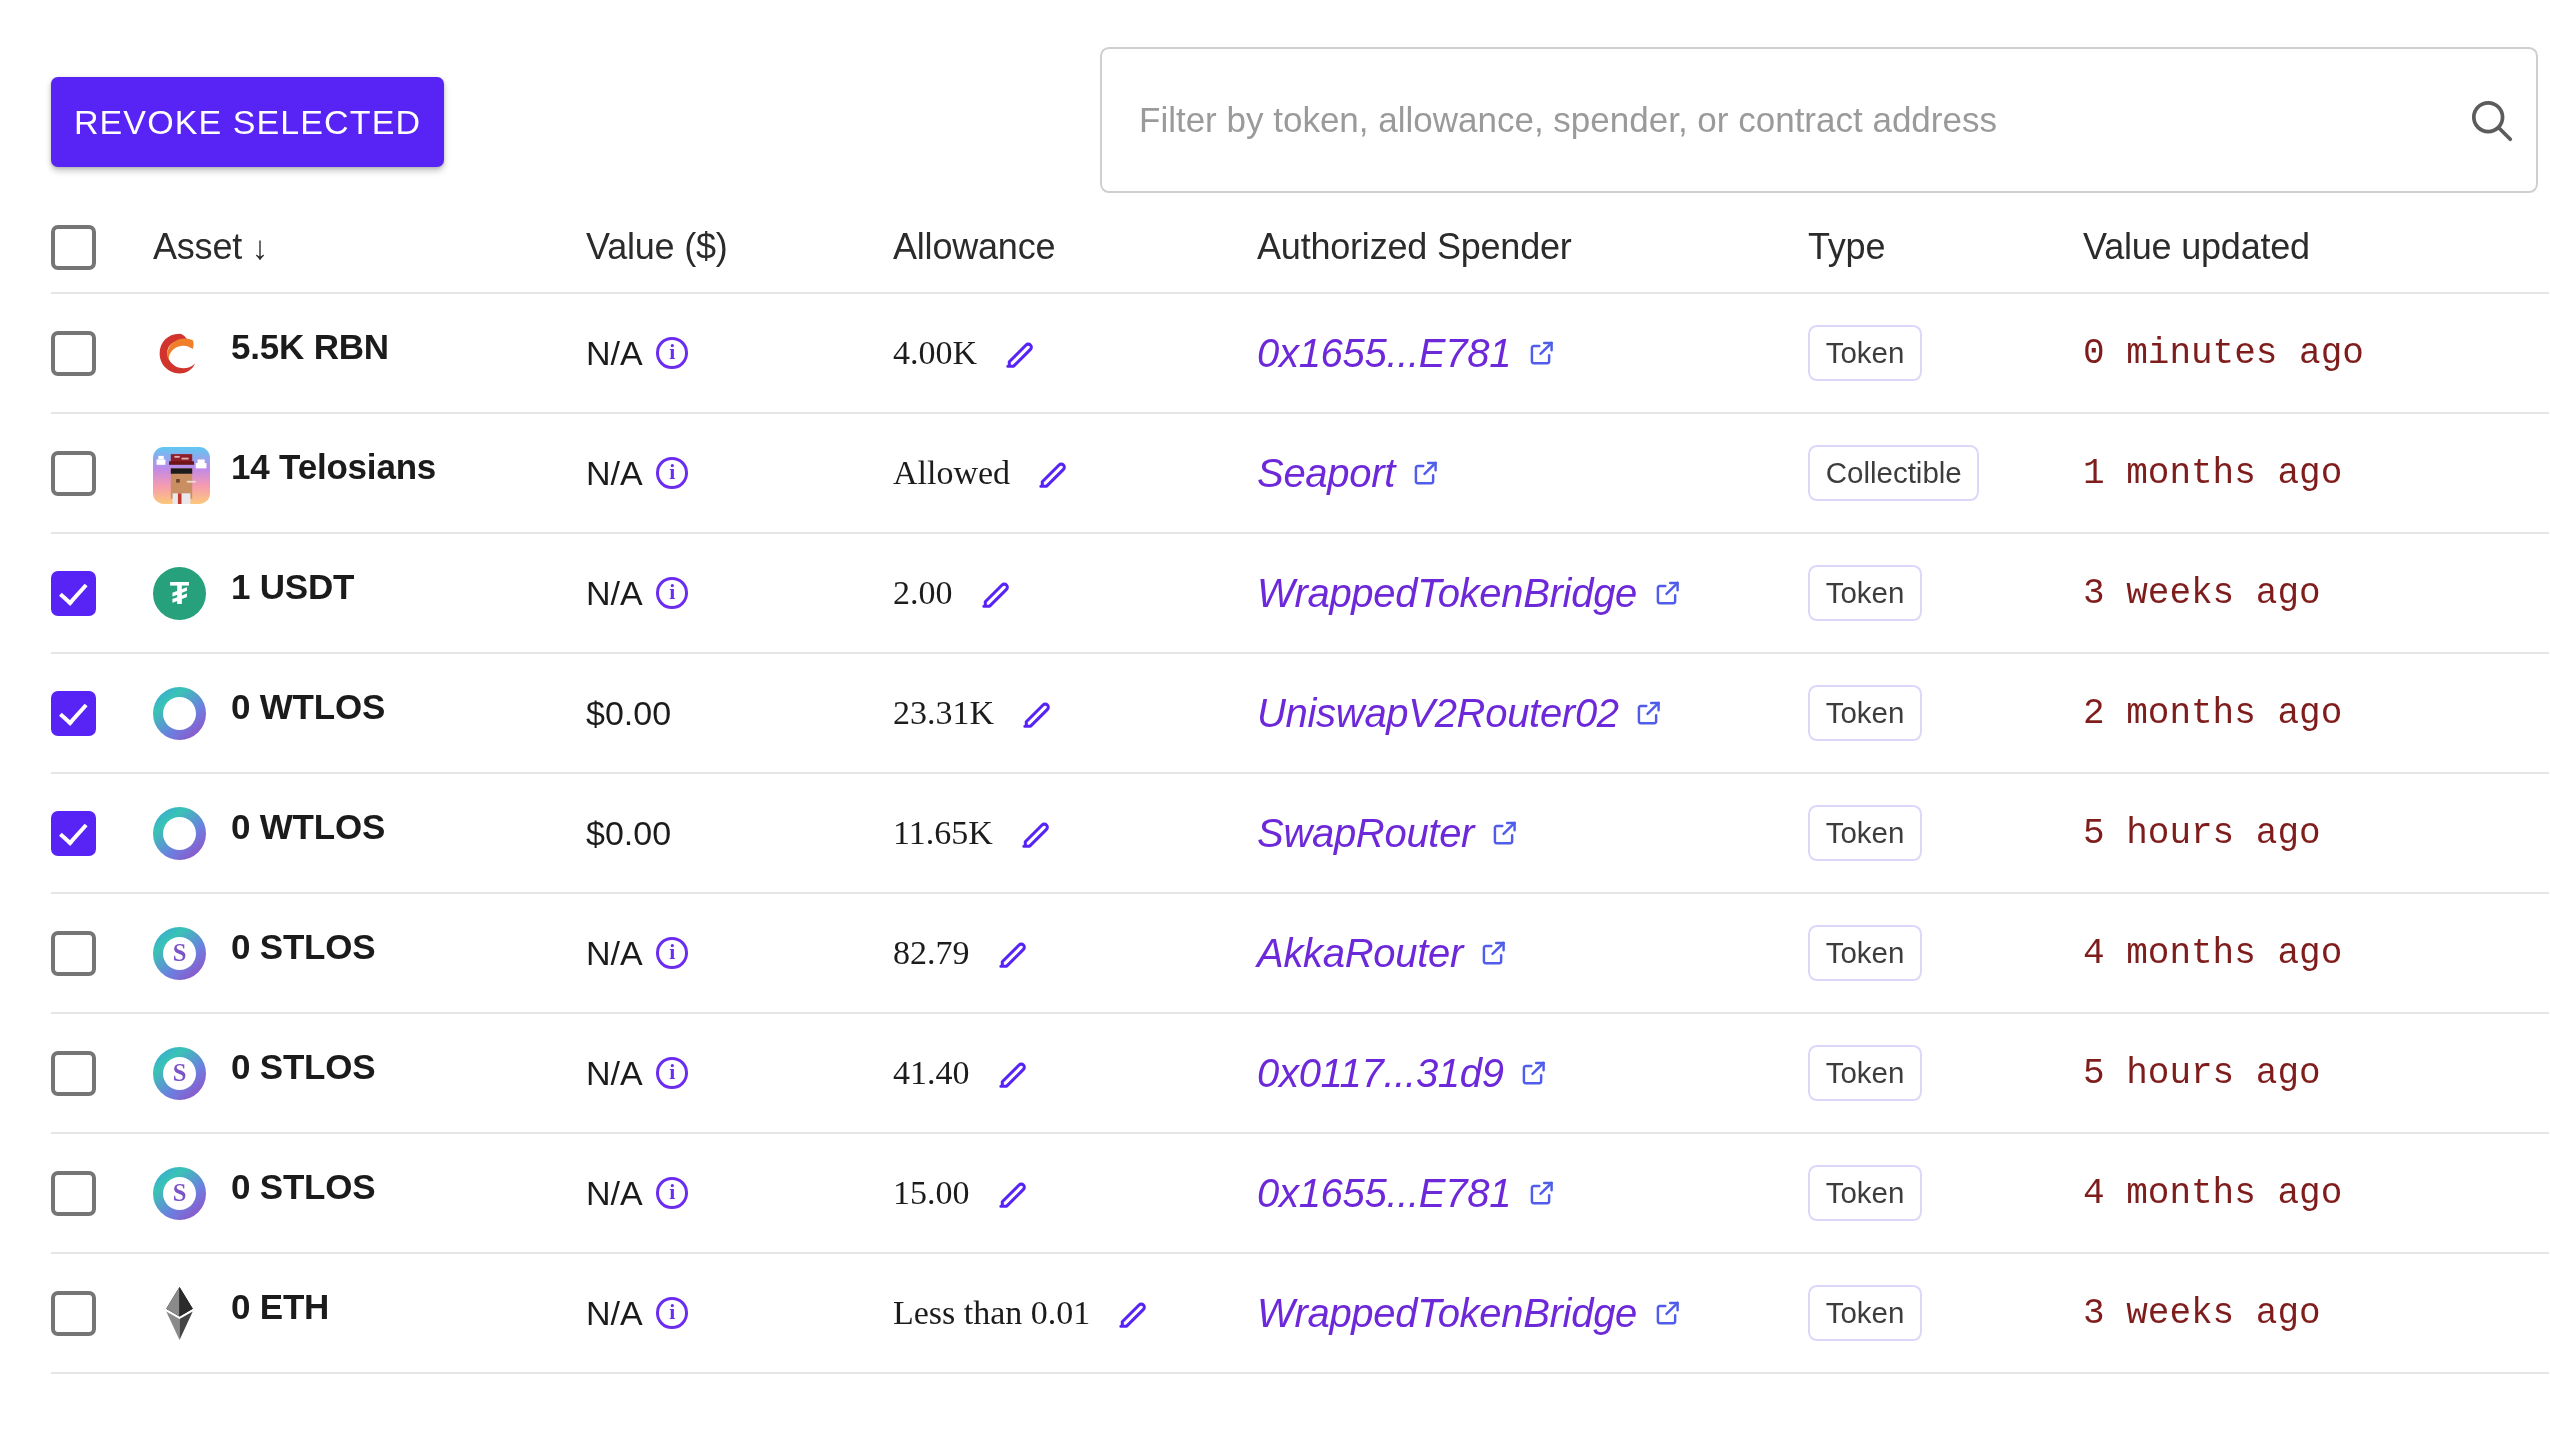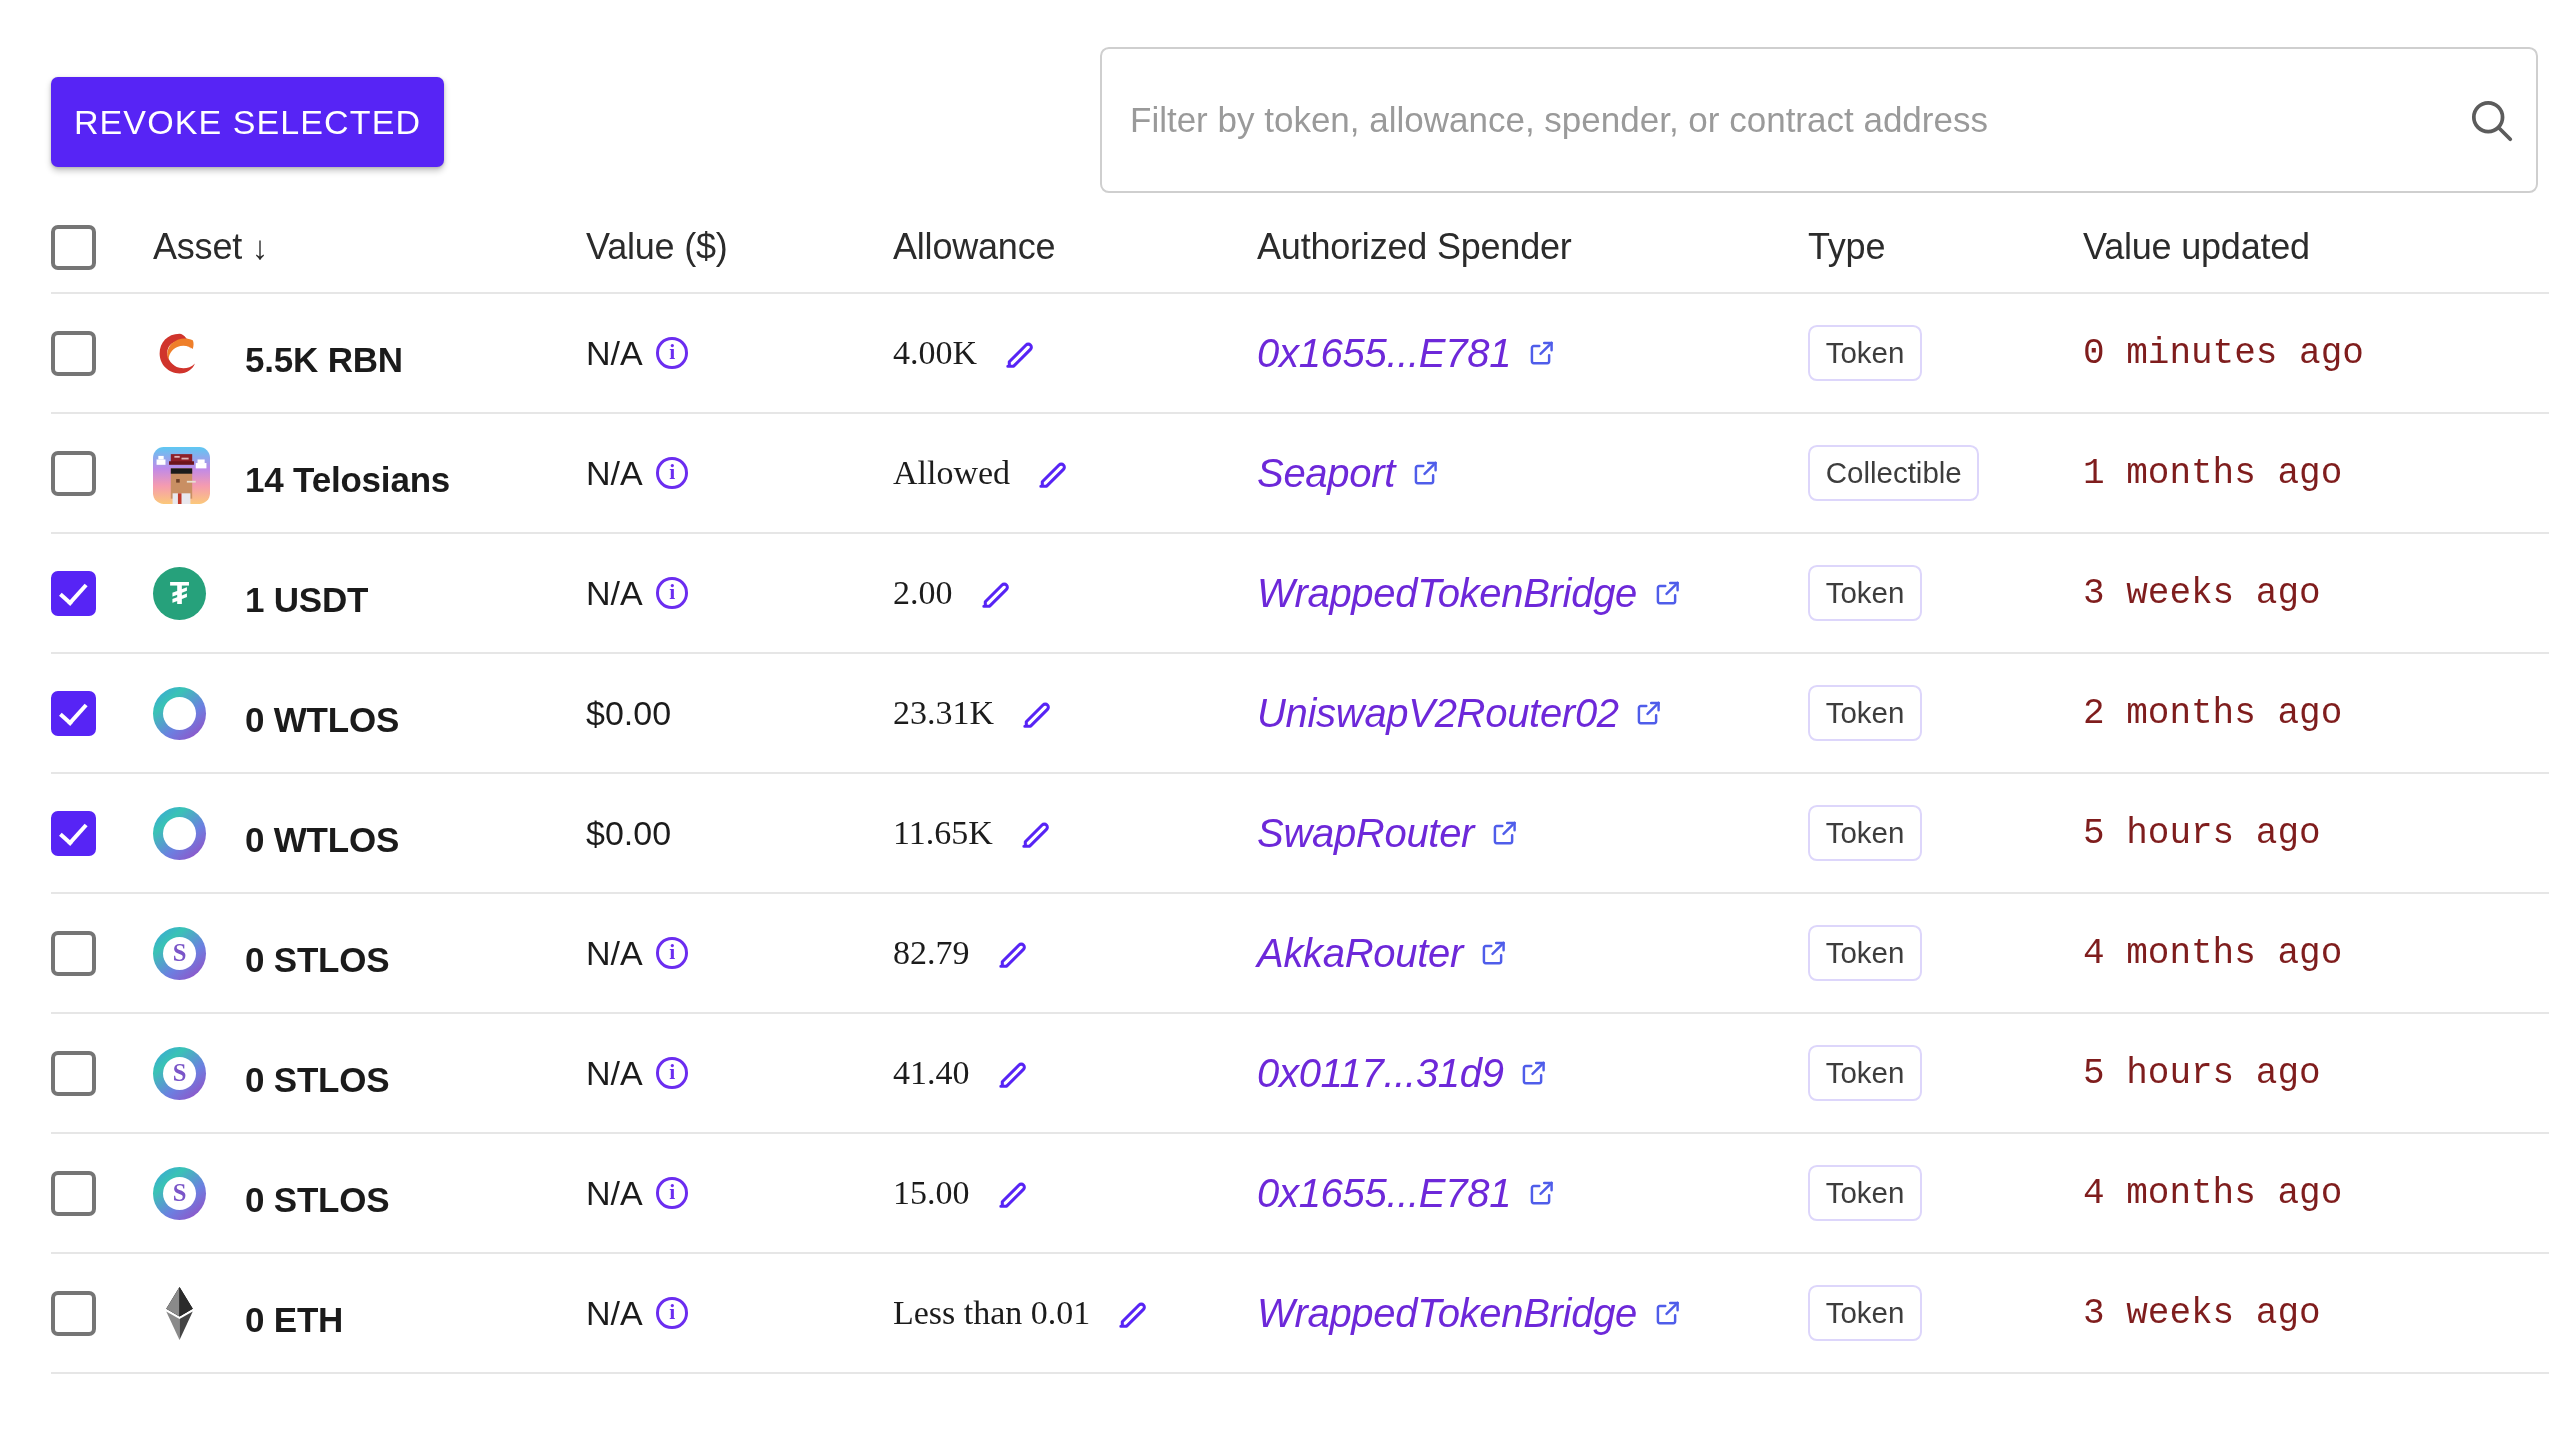--- a/index.html
+++ b/index.html
@@ -63,21 +63,21 @@
     align-items: center;
   }
   .search-input {
     flex: 1;
     border: none;
     outline: none;
     background: transparent;
     font-family: "Liberation Sans", sans-serif;
     font-size: 35px;
     color: #303030;
-    padding: 0 0 0 28px;
+    padding: 0 0 0 37px;
     height: 100%;
   }
   .search-input::placeholder {
     color: #9a9a9a;
     opacity: 1;
   }
   .search-icon {
     width: 89px;
     height: 100%;
     display: flex;
@@ -144,21 +144,21 @@
     left: 10.8px;
     top: 3.9px;
     width: 10.8px;
     height: 21.6px;
     border: solid #ffffff;
     border-width: 0 4.9px 4.9px 0;
     transform: rotate(42deg);
   }
 
   
-  .asset-cell { display: flex; align-items: flex-end; gap: 39px; }
+  .asset-cell { display: flex; align-items: flex-start; gap: 25px; }
   .asset-name { font-size: 35px; font-weight: bold; color: #1b1b1b; letter-spacing: -0.2px; }
   .token-icon { width: 53px; height: 53px; flex: 0 0 53px; position: relative; }
 
   .ring-icon {
     width: 53px; height: 53px; border-radius: 50%;
     background: linear-gradient(140deg,#3aa0e0 0%,#39c3b5 28%,#6c7fe0 62%,#9b46c0 100%);
     display: flex; align-items: center; justify-content: center;
     box-sizing: border-box;
   }
   .ring-icon .hole {

